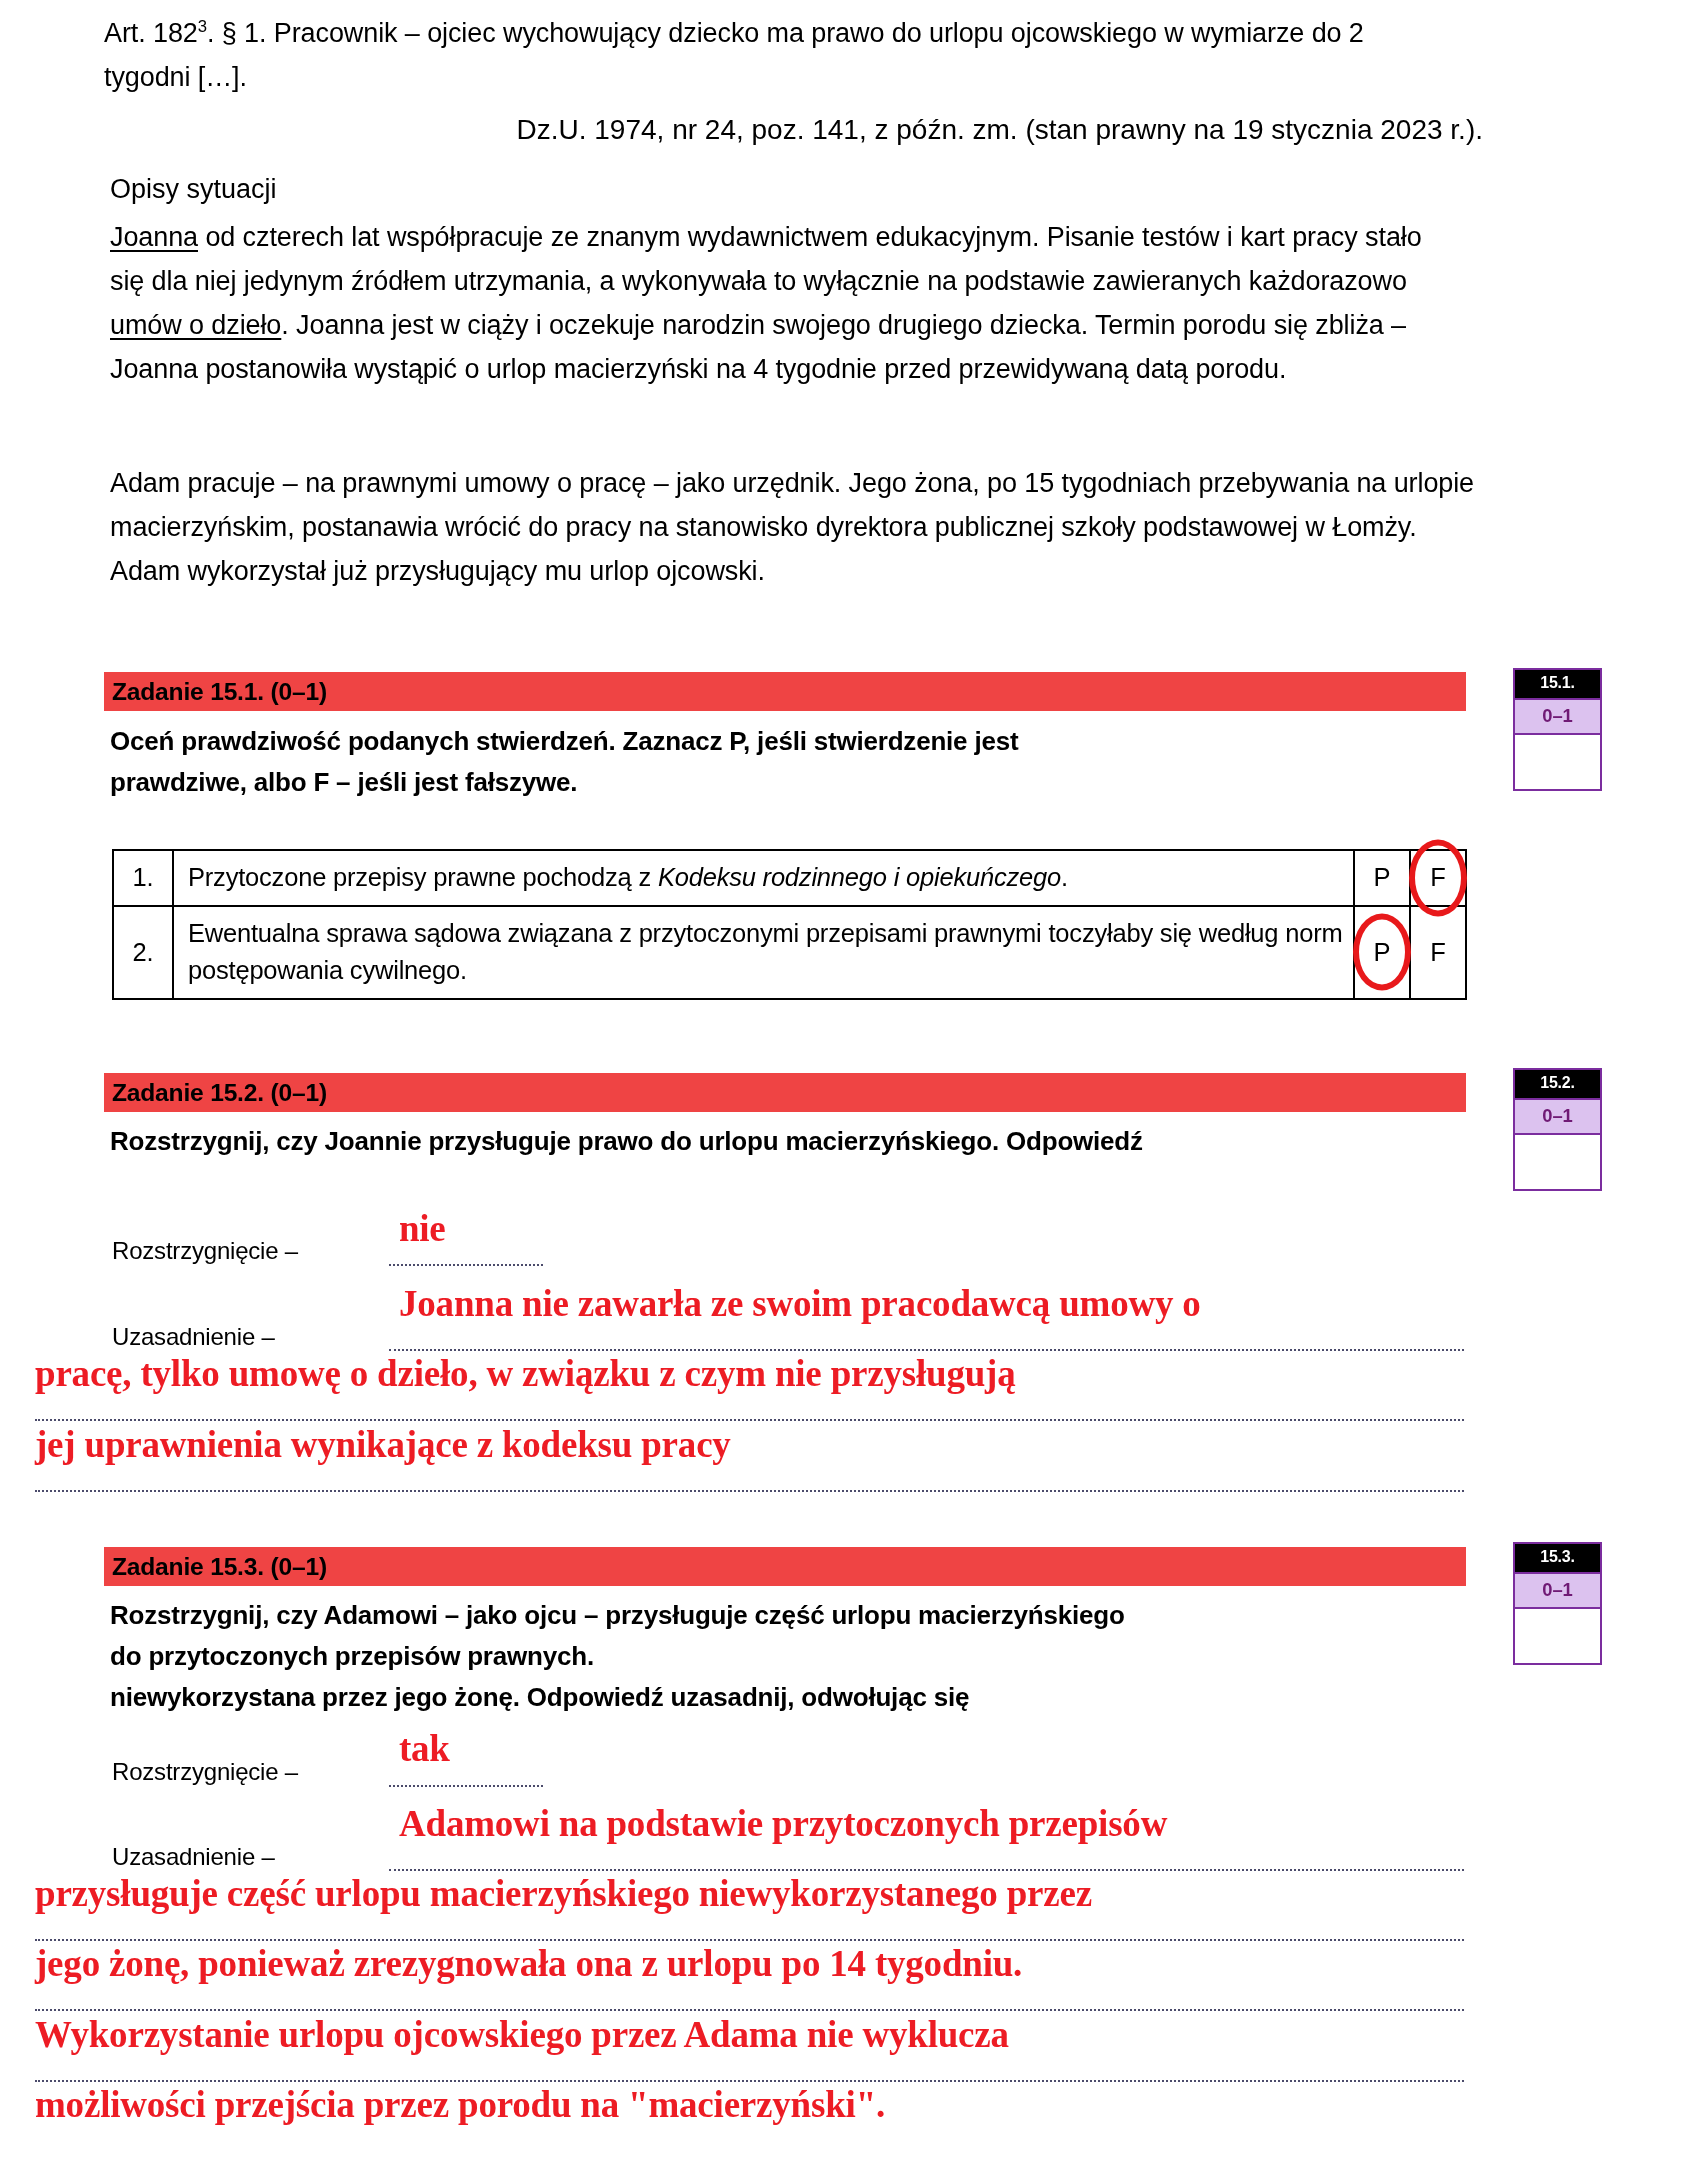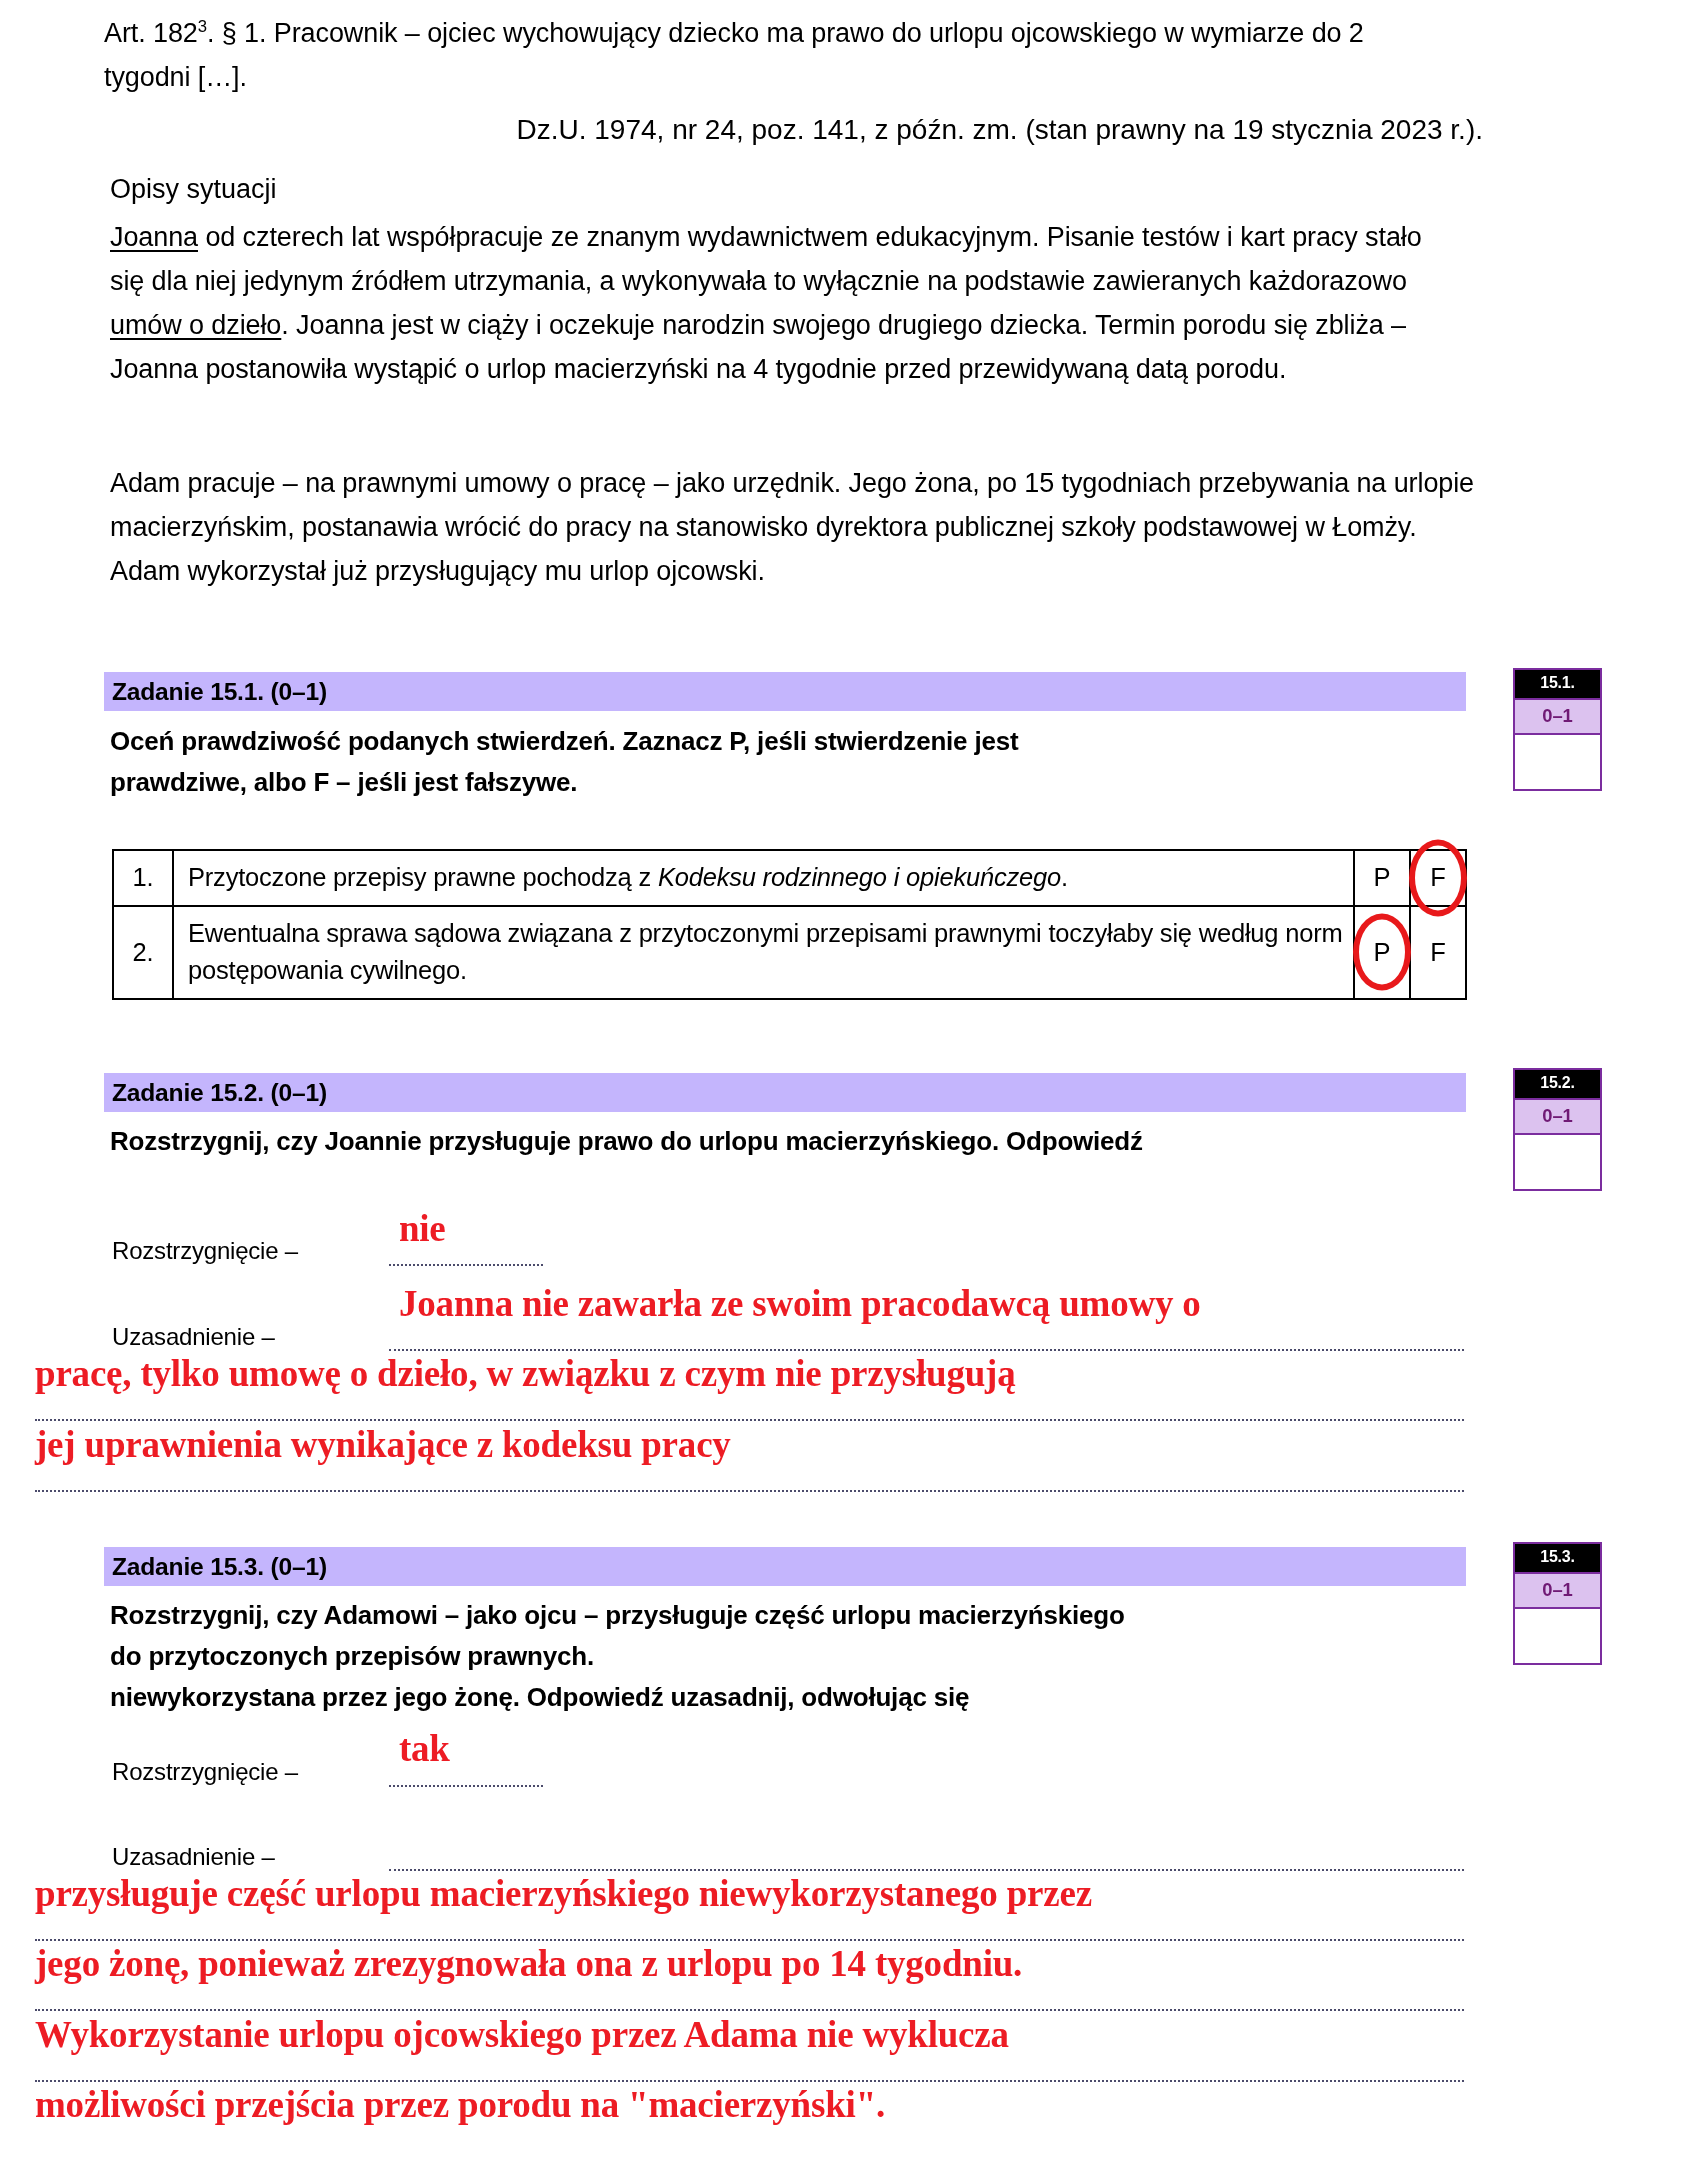--- a/index.html
+++ b/index.html
@@ -77,21 +77,21 @@
     line-height: 44px;
     letter-spacing: -0.1px;
   }
 
   
   .task-band {
     position: absolute;
     left: 104px;
     width: 1362px;
     height: 39px;
-    background: #c4b5fd;
+    background: #ef4444;
     display: flex;
     align-items: center;
   }
   .task-band span {
     font-size: 24.6px;
     font-weight: bold;
     padding-left: 8px;
     letter-spacing: -0.2px;
   }
 
@@ -337,20 +337,23 @@
   <div class="ans-label" style="left:112px; top:1757px;">Rozstrzygnięcie –</div>
   <div class="dots" style="left:389px; top:1785px; width:154px;"></div>
   <div class="hand" style="left:399px; top:1723px;">tak</div>
 
   <div class="ans-label" style="left:112px; top:1842px;">Uzasadnienie –</div>
   <div class="dots" style="left:389px; top:1869px; width:1075px;"></div>
   <div class="dots" style="left:35px; top:1939px; width:1429px;"></div>
   <div class="dots" style="left:35px; top:2009px; width:1429px;"></div>
   <div class="dots" style="left:35px; top:2080px; width:1429px;"></div>
 
+  <div class="hand-block" style="left:399px; top:1797px; width:1229px;">
+    <div class="hand-line">Adamowi na podstawie przytoczonych przepisów</div>
+  </div>
   <div class="hand-block" style="left:35px; top:1867px; width:1606px;">
     <div class="hand-line">przysługuje część urlopu macierzyńskiego niewykorzystanego przez</div>
   </div>
   <div class="hand-block" style="left:35px; top:1937px; width:1606px;">
     <div class="hand-line">jego żonę, ponieważ zrezygnowała ona z urlopu po 14 tygodniu.</div>
   </div>
   <div class="hand-block" style="left:35px; top:2008px; width:1606px;">
     <div class="hand-line">Wykorzystanie urlopu ojcowskiego przez Adama nie wyklucza</div>
   </div>
   <div class="hand-block" style="left:35px; top:2078px; width:1606px;">

